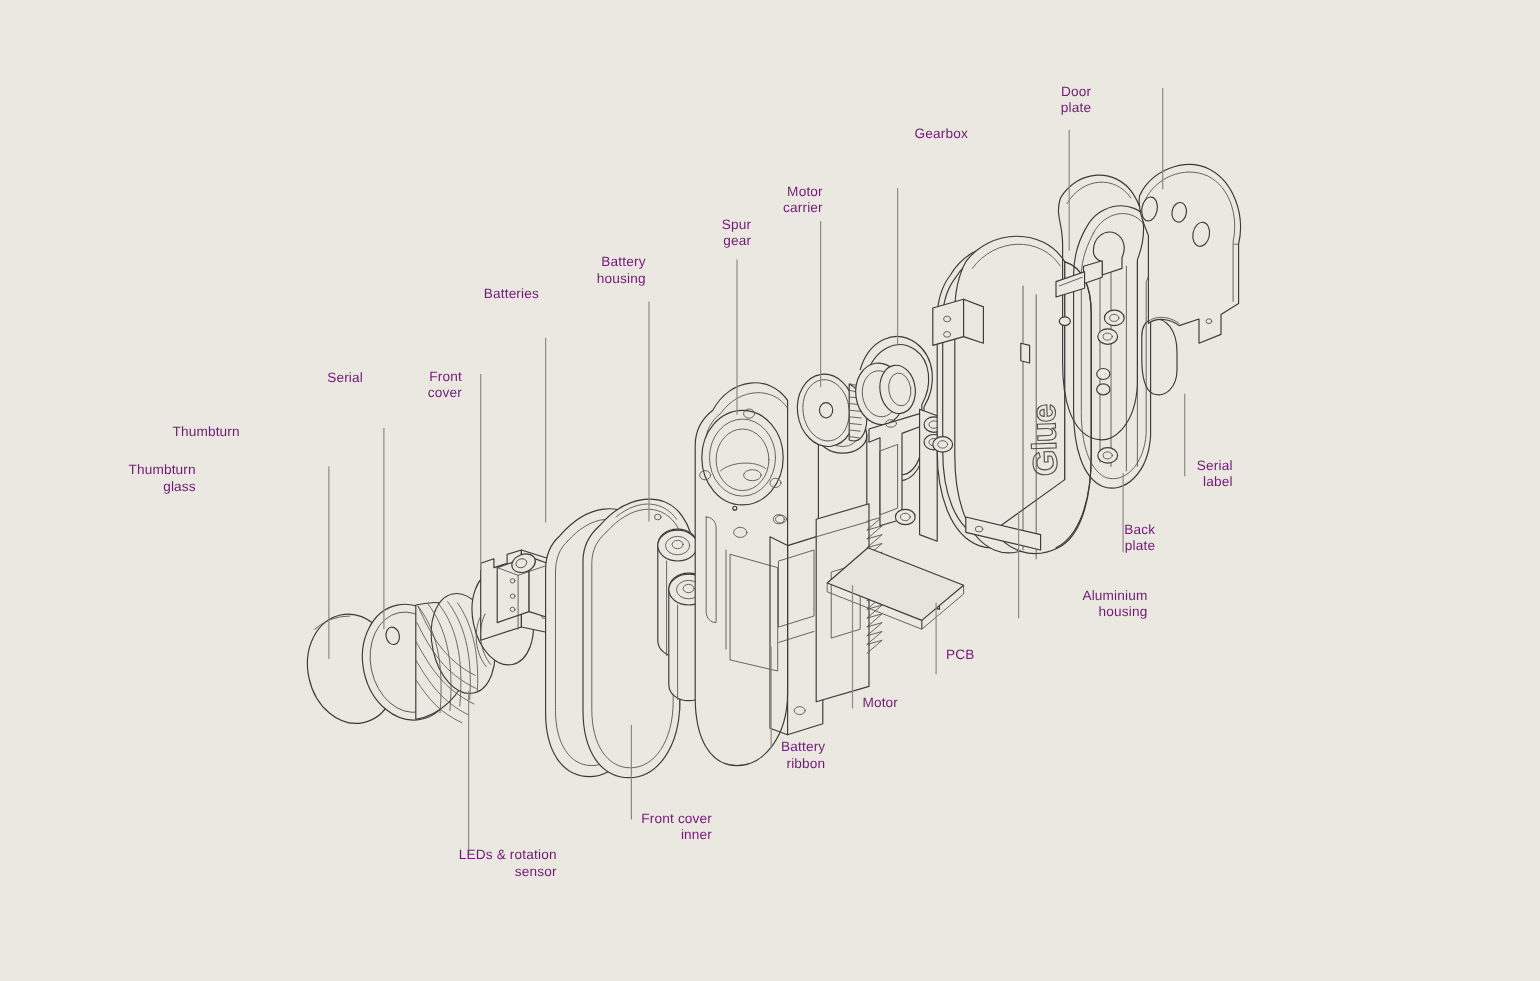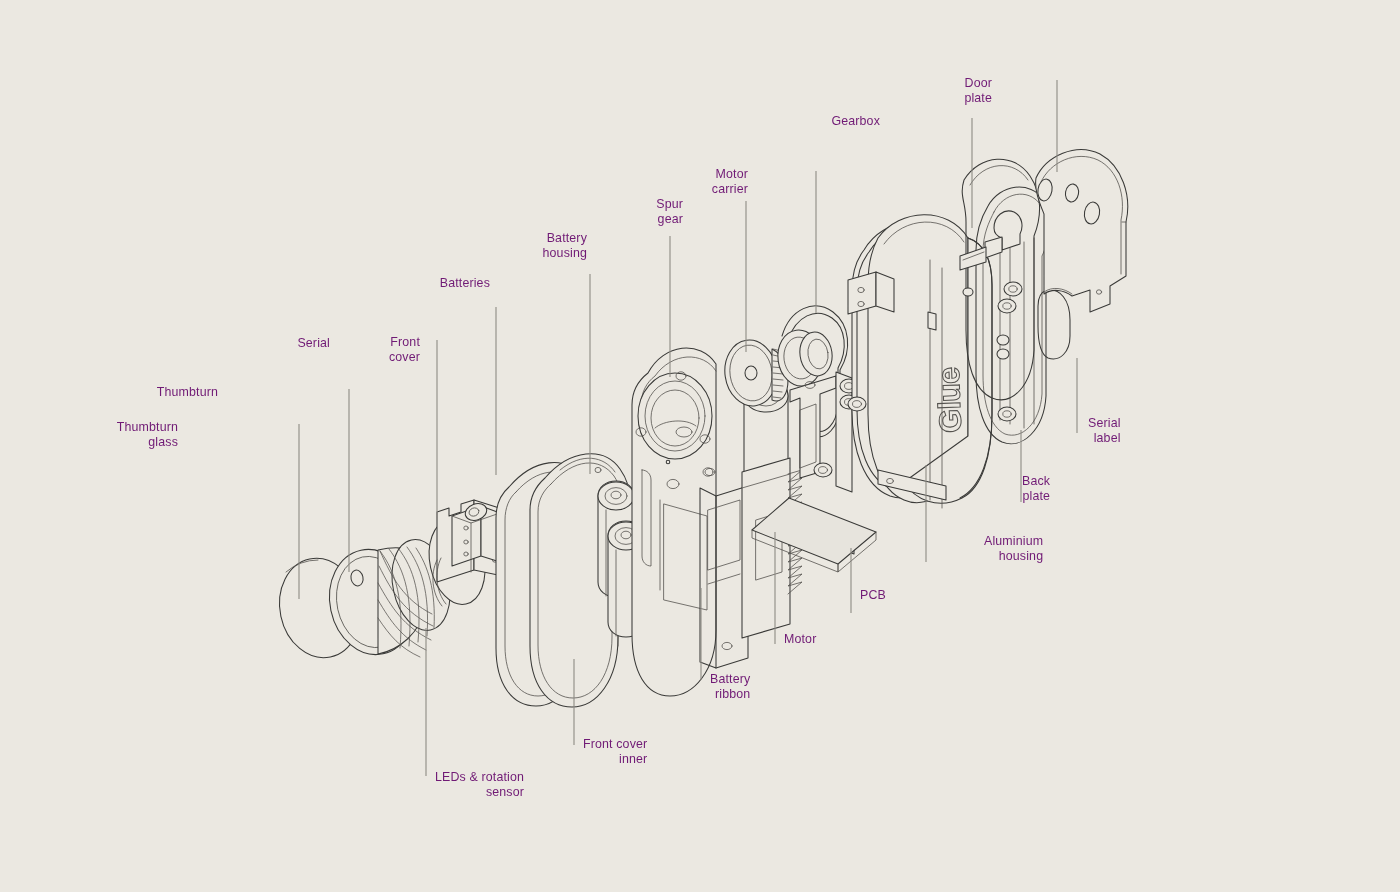--- a/index.html
+++ b/index.html
@@ -328,21 +328,21 @@
       </g>
   </svg>
 
   <div id="label-layer">
       <div class="lbl r" style="left: auto; top: 420px; right: 1222px;">Thumbturn
 glass</div>
       <div class="lbl r" style="left: auto; top: 385px; right: 1182px;">Thumbturn</div>
       <div class="lbl r" style="left: auto; top: 336px; right: 1070px;">Serial</div>
       <div class="lbl r" style="left: auto; top: 303px; right: 980px; margin-top: 32px;">Front
 cover</div>
-      <div class="lbl r" style="left: auto; top: 276px; right: 910px; margin-left: 32px;">Batteries</div>
+      <div class="lbl r" style="left: auto; top: 260px; right: 910px; margin-left: 32px;">Batteries</div>
       <div class="lbl r" style="left: auto; top: 231px; right: 813px;">Battery
 housing</div>
       <div class="lbl r" style="left: auto; top: 197px; right: 717px;">Spur
 gear</div>
       <div class="lbl r" style="left: auto; top: 167px; right: 652px;">Motor
 carrier</div>
       <div class="lbl r" style="left: auto; top: 114px; right: 520px;">Gearbox</div>
       <div class="lbl r" style="left: auto; top: 76px; right: 408px;">Door
 plate</div>
       <div class="lbl l" style="left: 1088px; top: 416px;">Serial
@@ -350,17 +350,17 @@
       <div class="lbl l" style="left: 1022px; top: 474px;">Back
 plate</div>
       <div class="lbl l" style="left: 936px; top: 534px; margin-left: 48px;">Aluminium
 housing</div>
       <div class="lbl l" style="left: 860px; top: 588px;">PCB</div>
       <div class="lbl l" style="left: 784px; top: 632px;">Motor</div>
       <div class="lbl l" style="left: 710px; top: 672px;">Battery
 ribbon</div>
       <div class="lbl l" style="left: 583px; top: 737px;">Front cover
 inner</div>
-      <div class="lbl l" style="left: 435px; top: 770px;">LEDs &amp; rotation
+      <div class="lbl l" style="left: 417px; top: 770px;">LEDs &amp; rotation
 sensor</div>
     </div>
 
 </div>
 
 </body></html>

